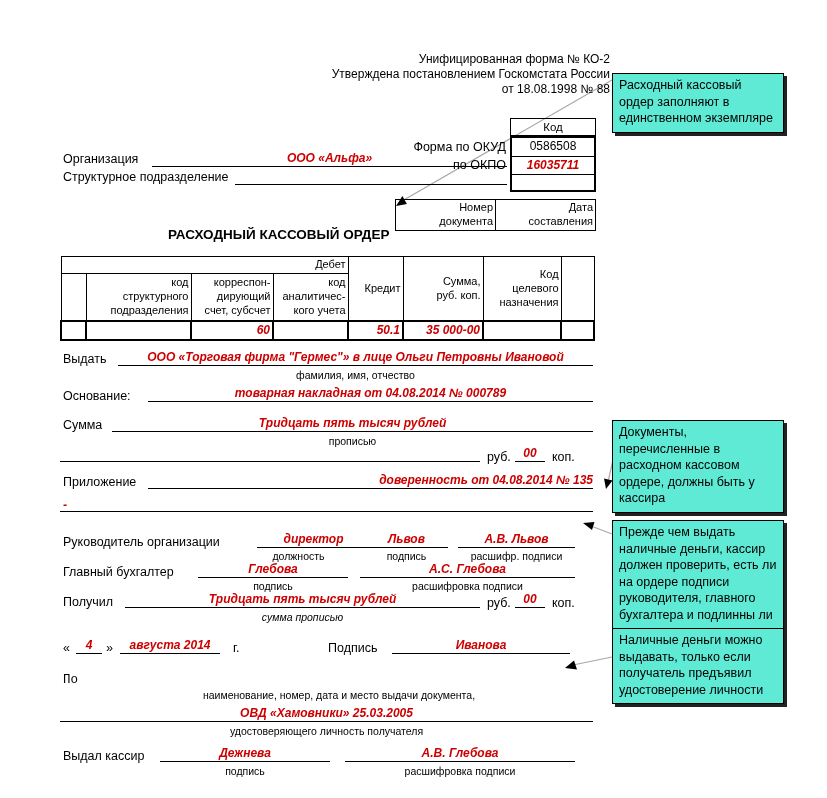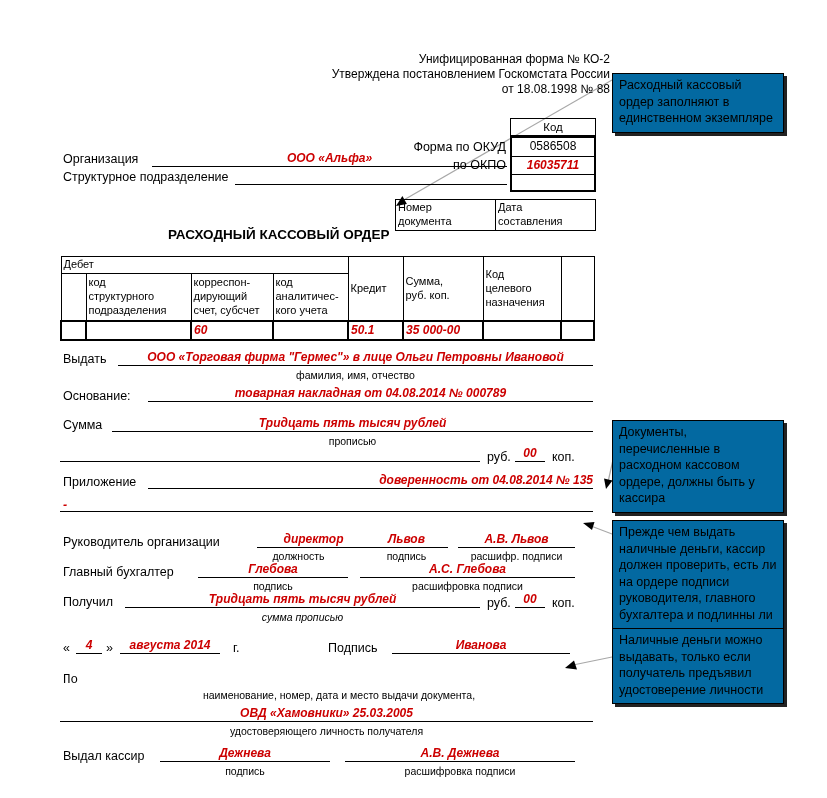--- a/index.html
+++ b/index.html
@@ -12,27 +12,27 @@
   .cap  { position:absolute; font-size:10.5px; text-align:center; white-space:nowrap; }
   .hdrline { font-size:12px; line-height:15px; text-align:right; white-space:nowrap; }
   .title { position:absolute; font-size:13.5px; font-weight:bold; white-space:nowrap; }
   .red  { color:#cc0000; font-weight:bold; font-style:italic; }
   .fline {
     position:absolute; border-bottom:1.5px solid #000; text-align:center;
     font-size:12px; line-height:15px; white-space:nowrap;
   }
   .fline.left { text-align:right; padding-left:10px; }
   .note {
-    position:absolute; left:612px; width:172px; background:#0369a1;
+    position:absolute; left:612px; width:172px; background:#5eead4;
     border:1px solid #000; box-shadow:3px 3px 0 #222;
     padding:3px 6px 5px 6px; font-size:12.5px; line-height:1.32;
   }
   table { border-collapse:collapse; position:absolute; table-layout:fixed; }
   td {
-    border:1px solid #000; font-size:11px; text-align:left;
+    border:1px solid #000; font-size:11px; text-align:right;
     vertical-align:middle; white-space:pre-line; line-height:1.25; padding:1px 2px;
   }
   td.thick { border:2px solid #000; font-size:12px; }
   .kod-hdr {
     position:absolute; border:1px solid #000; text-align:center;
     font-size:11.5px; line-height:16px;
   }
   .kod-box { position:absolute; border:2px solid #000; }
   .kod-row { height:18px; text-align:center; font-size:12px; line-height:17px; border-top:1px solid #000; }
   .kod-row:first-child { border-top:none; }
@@ -231,17 +231,17 @@
     <span class="red">ОВД «Хамовники» 25.03.2005</span>
   </div>
   <div class="cap" style="left:60px; top:725px; width:533px;">удостоверяющего личность получателя</div>
 
   <div class="lbl" style="left:63px; top:749px;">Выдал кассир</div>
   <div class="fline" style="left:160px; top:746px; width:170px; height:16px;">
     <span class="red">Дежнева</span>
   </div>
   <div class="cap" style="left:160px; top:765px; width:170px;">подпись</div>
   <div class="fline" style="left:345px; top:746px; width:230px; height:16px;">
-    <span class="red">А.В. Дежнева</span>
+    <span class="red">А.В. Глебова</span>
   </div>
   <div class="cap" style="left:345px; top:765px; width:230px;">расшифровка подписи</div>
 
 </div>
 
 </body></html>

